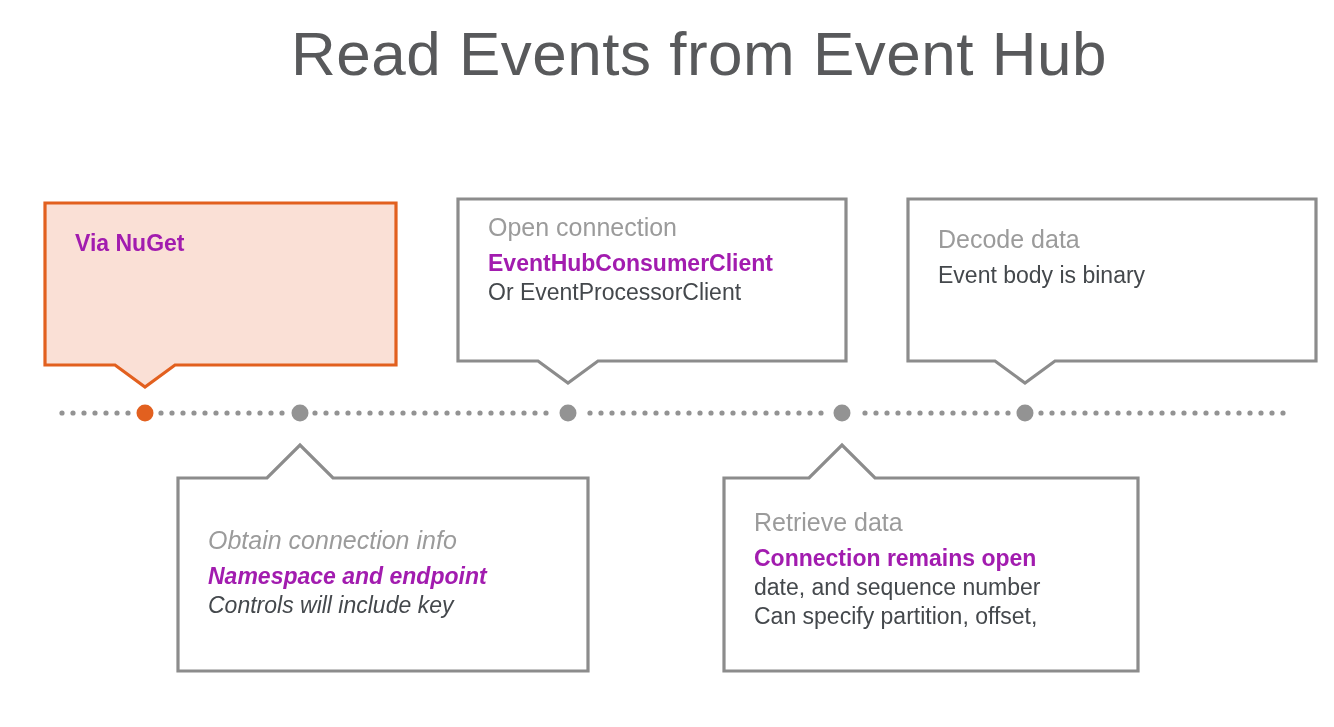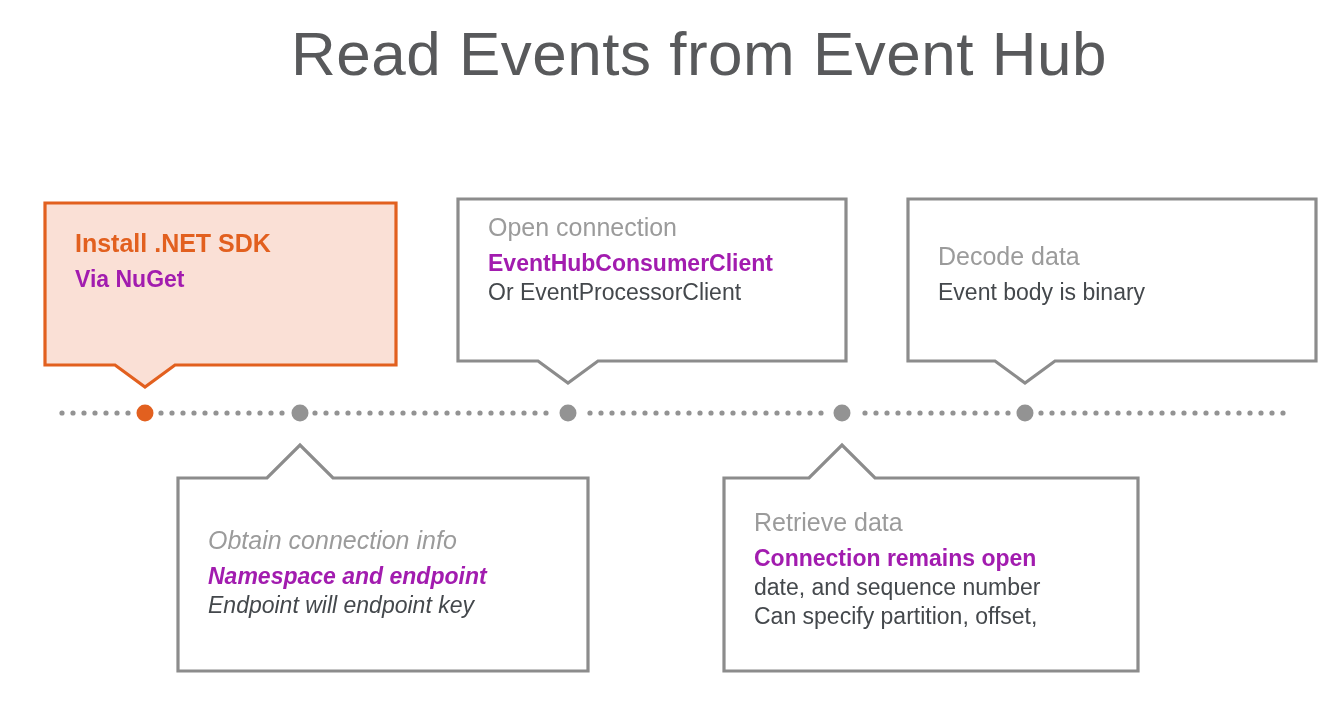--- a/index.html
+++ b/index.html
@@ -211,48 +211,47 @@
         <circle cx="568" cy="413" r="8.5" fill="#939393"></circle>
         <circle cx="842" cy="413" r="8.5" fill="#939393"></circle>
         <circle cx="1025" cy="413" r="8.5" fill="#939393"></circle>
       </g>
   </svg>
 
   <div id="cards-layer">
       <div class="callout active" style="left: 45px; top: 203px; width: 351px; height: 162px;">
         <div class="callout-inner">
           <div class="card-text" style="top: 26px;">
-            <div class="card-heading">Install .NET SDK</div>
             <div class="card-line-bold">Via NuGet</div>
           </div>
         </div>
       </div>
       <div class="callout" style="left: 458px; top: 187px; width: 388px; height: 162px;">
         <div class="callout-inner">
           <div class="card-text" style="top: 26px;">
             <div class="card-heading">Open connection</div>
             <div class="card-line-bold">EventHubConsumerClient</div>
             <div class="card-line">Or EventProcessorClient</div>
           </div>
         </div>
       </div>
-      <div class="callout" style="left: 908px; top: 199px; width: 408px; height: 162px; margin-top: 17px;">
+      <div class="callout" style="left: 908px; top: 199px; width: 408px; height: 162px;">
         <div class="callout-inner">
           <div class="card-text" style="top: 26px;">
             <div class="card-heading">Decode data</div>
             <div class="card-line">Event body is binary</div>
           </div>
         </div>
       </div>
       <div class="callout" style="left: 178px; top: 478px; width: 410px; height: 193px;">
         <div class="callout-inner">
           <div class="card-text" style="top: 48px; font-style: italic;">
             <div class="card-heading">Obtain connection info</div>
             <div class="card-line-bold">Namespace and endpoint</div>
-            <div class="card-line">Endpoint will endpoint key</div>
+            <div class="card-line">Controls will include key</div>
           </div>
         </div>
       </div>
       <div class="callout" style="left: 724px; top: 460px; width: 414px; height: 193px;">
         <div class="callout-inner">
           <div class="card-text" style="top: 48px;">
             <div class="card-heading">Retrieve data</div>
             <div class="card-line-bold">Connection remains open</div>
             <div class="card-line">date, and sequence number</div>
             <div class="card-line">Can specify partition, offset,</div>

